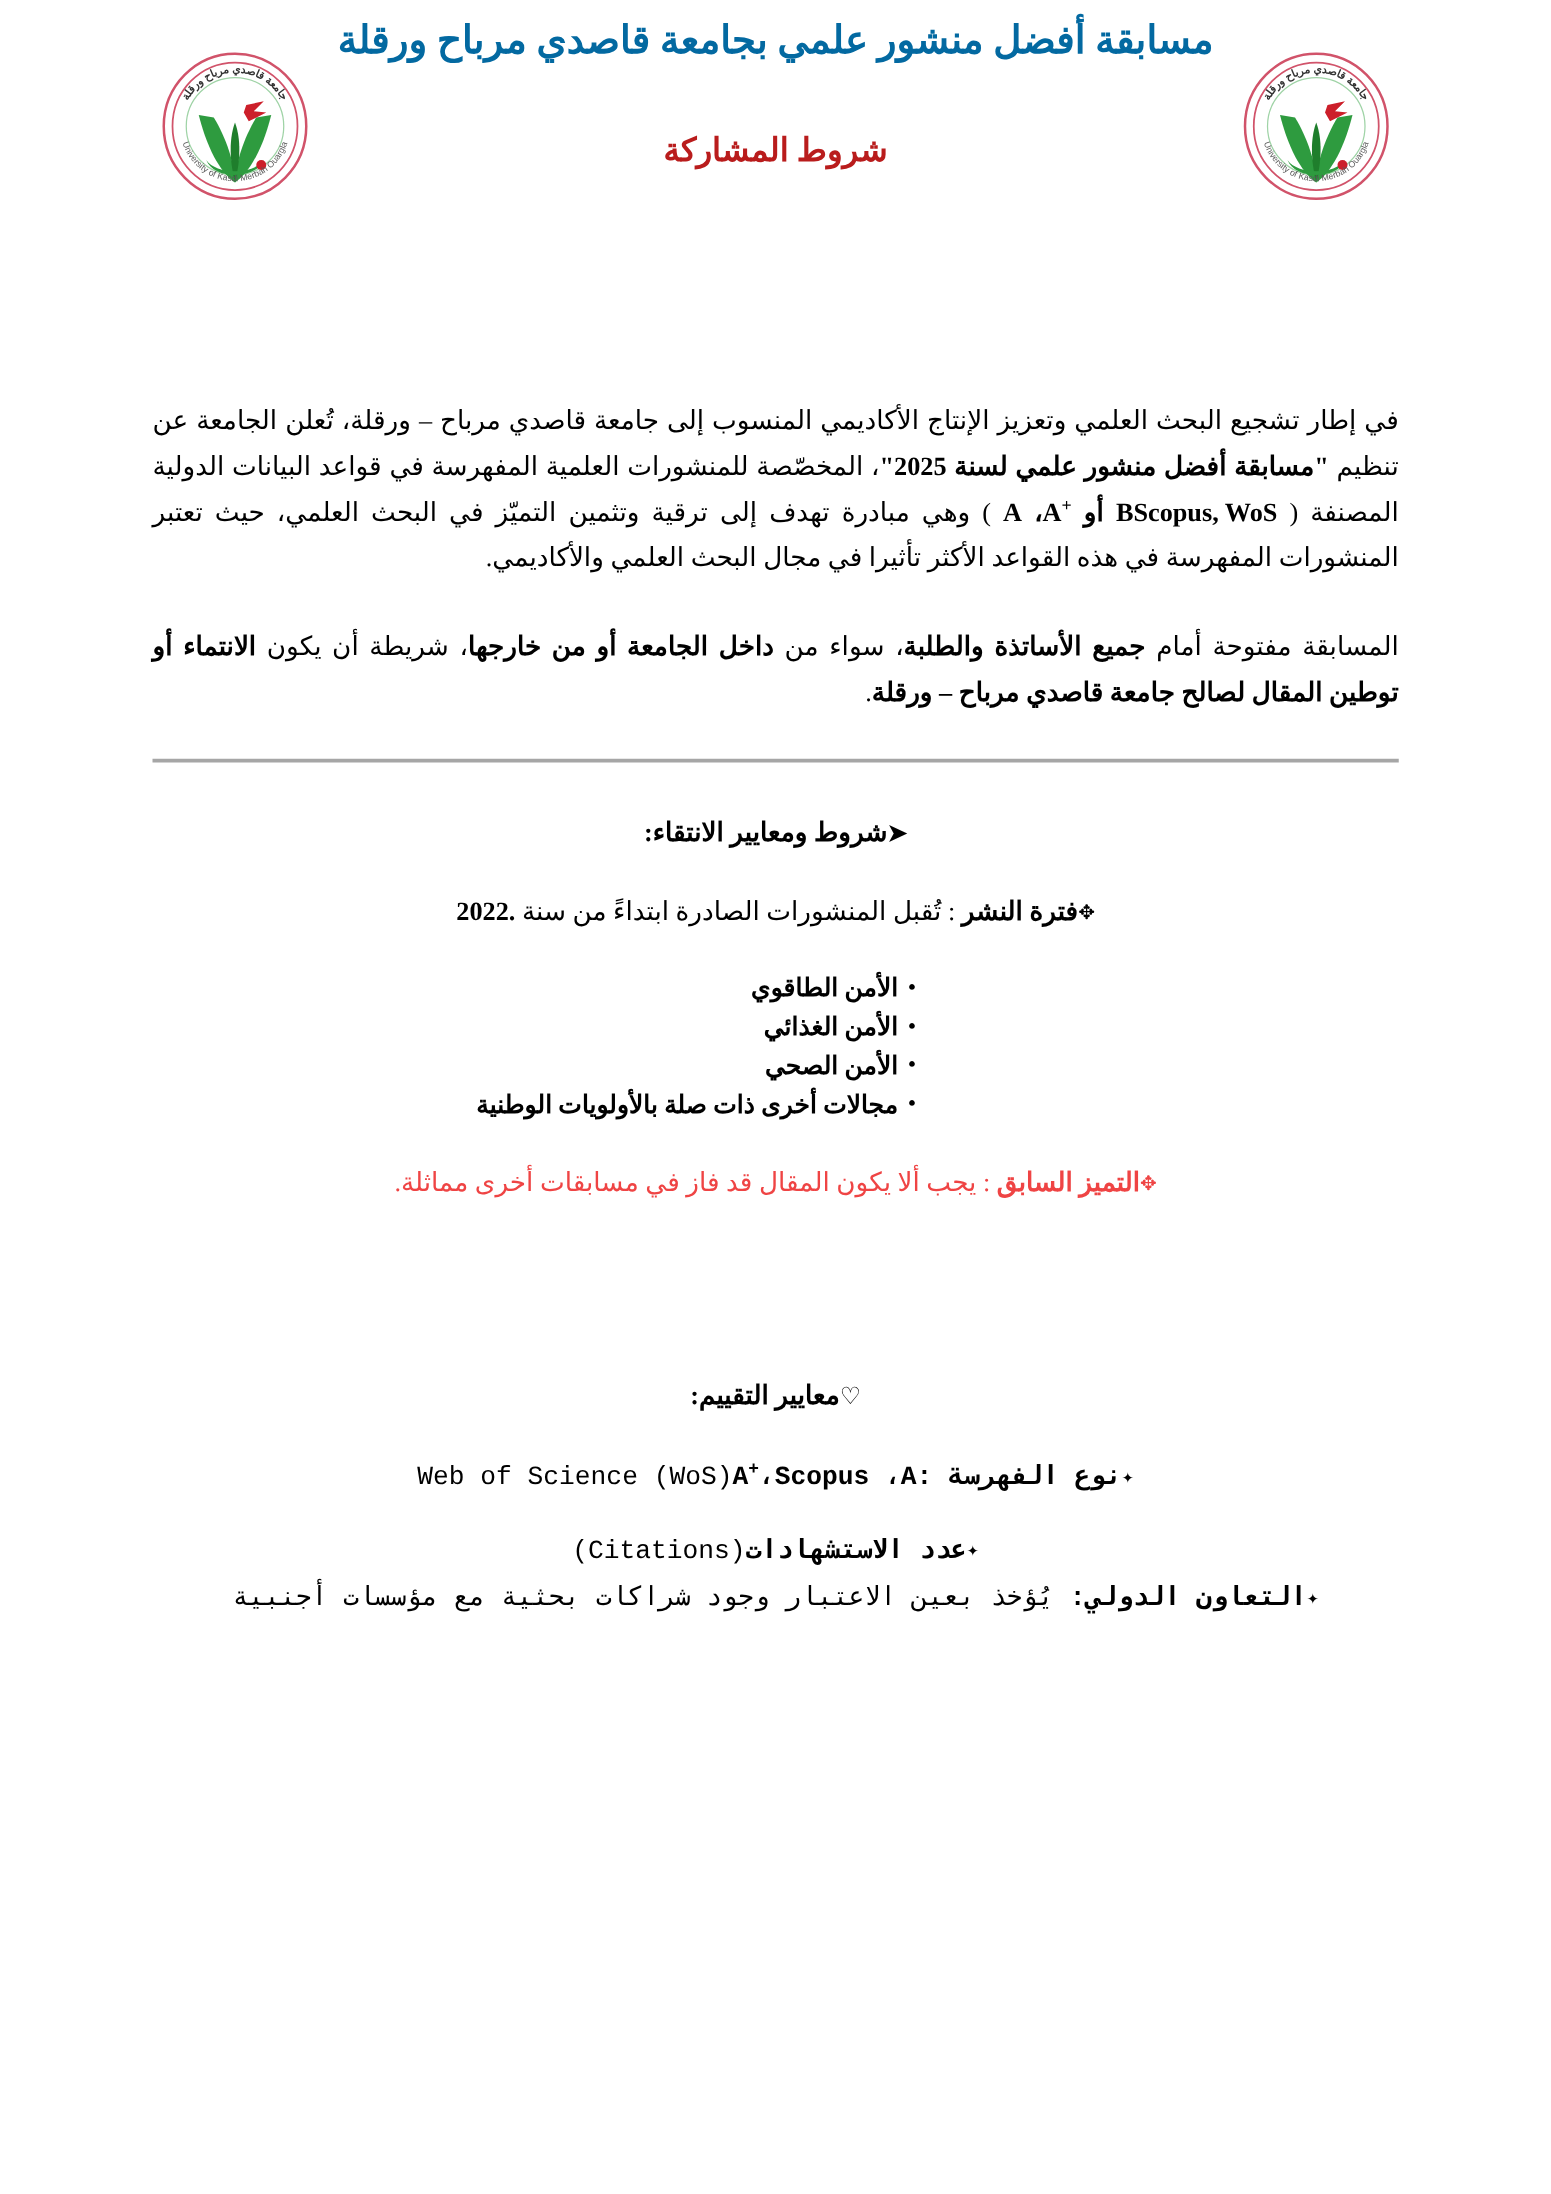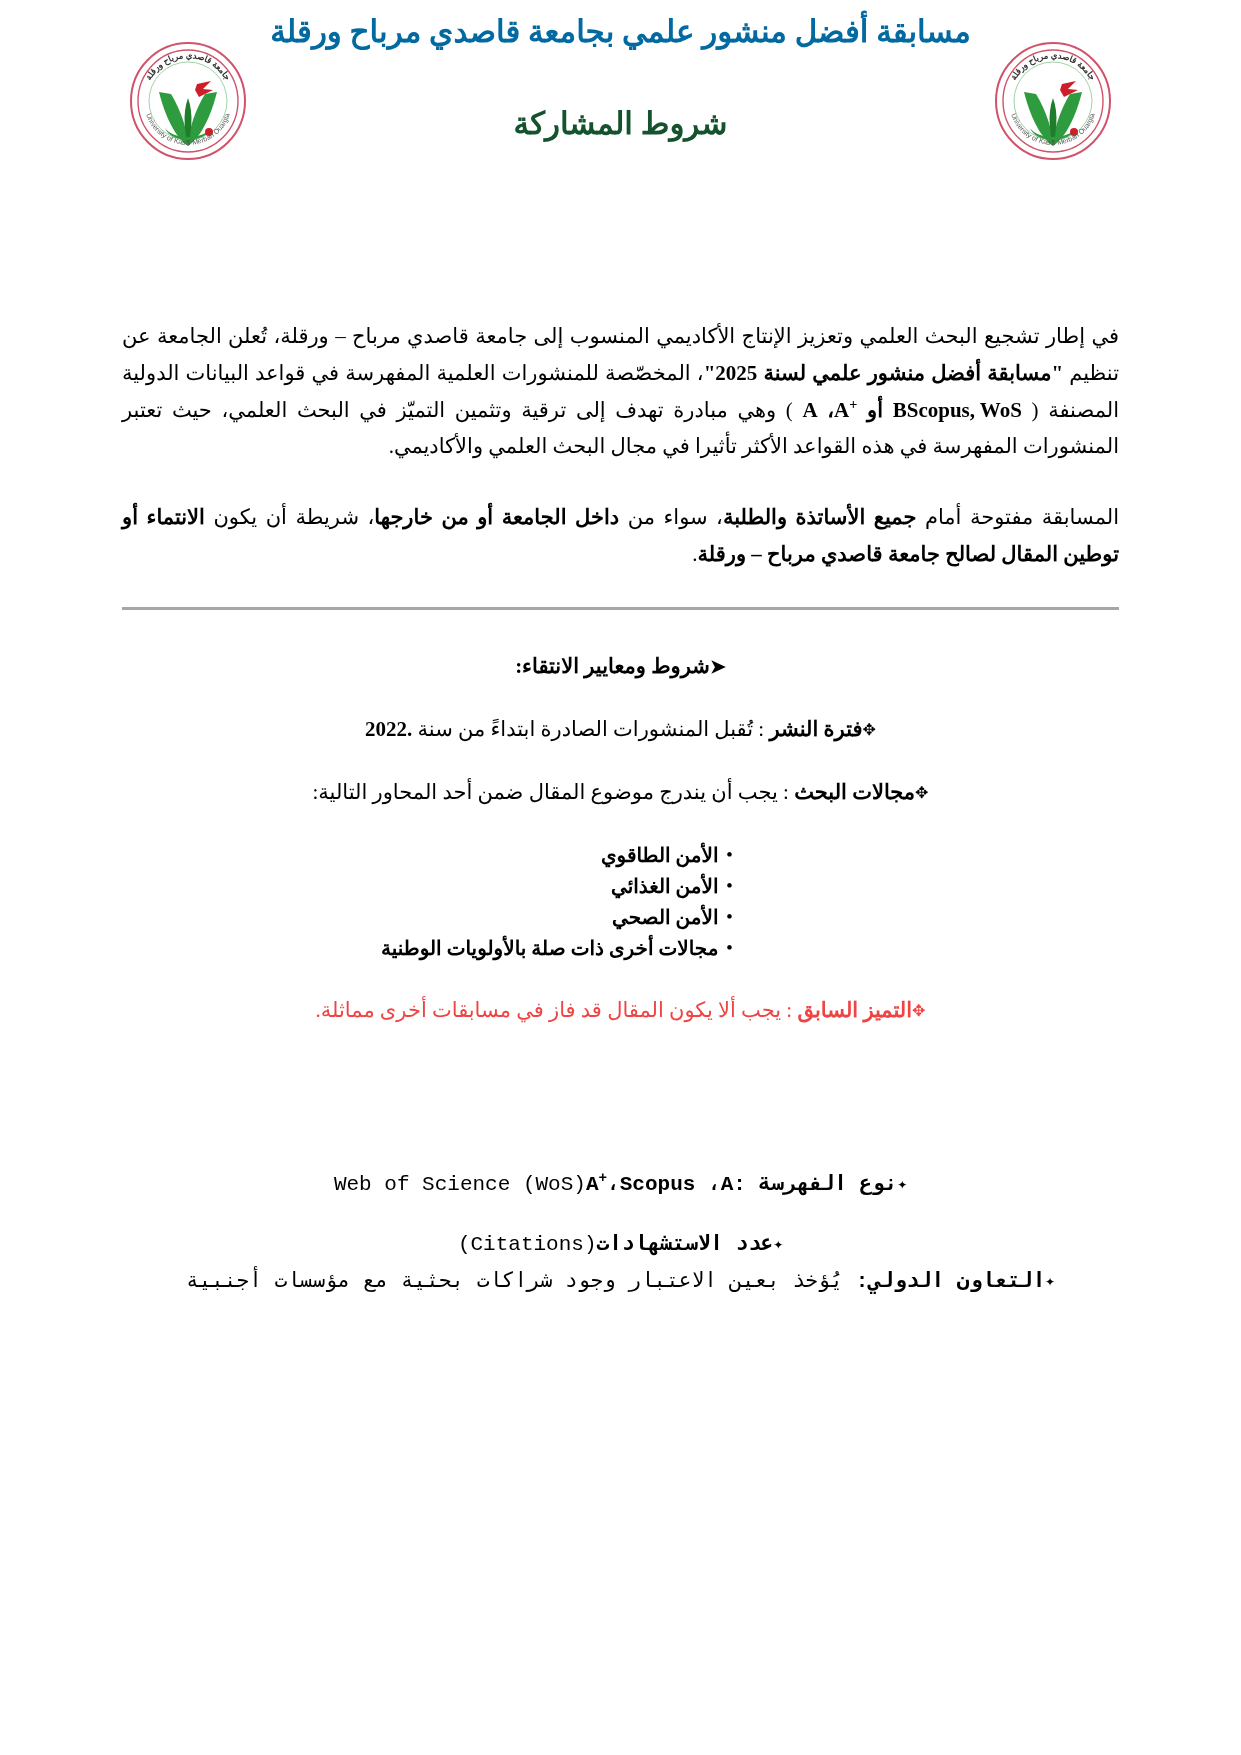--- a/index.html
+++ b/index.html
@@ -48,22 +48,22 @@
     font-weight: bold;
     font-size: 31px;
     line-height: 1.4;
     color: #0369a1;
     white-space: nowrap;
   }
   .doc-subtitle {
     margin-top: 52px;
     font-family: "Liberation Serif", "DejaVu Serif", serif;
     font-weight: bold;
-    font-size: 31px;
-    color: #14532d;
+    font-size: 26px;
+    color: #b91c1c;
   }
 
   
   .body-wrap {
     margin: 0 122px;
     padding-top: 118px;
   }
 
   .announce-line {
     text-align: center;
@@ -240,36 +240,36 @@
     <p class="para j"><span>في إطار تشجيع البحث العلمي وتعزيز الإنتاج الأكاديمي المنسوب إلى جامعة قاصدي مرباح – ورقلة، تُعلن الجامعة عن تنظيم </span><span class="b">"مسابقة أفضل منشور علمي لسنة 2025"</span><span>، المخصّصة للمنشورات العلمية المفهرسة في قواعد البيانات الدولية المصنفة ( </span><span class="b lat">Scopus, WoS</span><span class="b lat">B</span><span class="b"> أو </span><span class="b lat"><span>A</span><sup>+</sup></span><span class="b">، </span><span class="b lat">A</span><span> ) </span><span>وهي مبادرة تهدف إلى ترقية وتثمين التميّز في البحث العلمي، حيث تعتبر المنشورات المفهرسة في هذه القواعد الأكثر تأثيرا في مجال البحث العلمي والأكاديمي.</span></p>
 
     <p class="para j"><span>المسابقة مفتوحة أمام </span><span class="b">جميع الأساتذة والطلبة</span><span>، سواء من </span><span class="b">داخل الجامعة أو من خارجها</span><span>، شريطة أن يكون </span><span class="b">الانتماء أو توطين المقال لصالح جامعة قاصدي مرباح – ورقلة</span><span>.</span></p>
 
     <hr class="sep">
 
     <div class="sec-head"><span class="marker">➤</span><span>شروط ومعايير الانتقاء:</span></div>
 
     <div class="crit"><span class="marker">✥</span><span class="b">فترة النشر</span><span> : تُقبل المنشورات الصادرة ابتداءً من سنة </span><span class="b lat">2022.</span></div>
 
-    <div class="crit"><span class="marker">✥</span><span class="b">مجالات البحث</span><span> : يجب أن يندرج موضوع المقال ضمن أحد المحاور التالية:</span></div>
 
     <div class="fields-inner">
       <ul class="fields">
         <li><span class="bullet">•</span><span>الأمن الطاقوي</span></li>
         <li><span class="bullet">•</span><span>الأمن الغذائي</span></li>
         <li><span class="bullet">•</span><span>الأمن الصحي</span></li>
         <li><span class="bullet">•</span><span>مجالات أخرى ذات صلة بالأولويات الوطنية</span></li>
       </ul>
     </div>
 
 
     <div class="crit red"><span class="marker">✥</span><span class="b">التميز السابق</span><span> : يجب ألا يكون المقال قد فاز في مسابقات أخرى مماثلة.</span></div>
 
     <div class="spacer-lg"></div>
 
+    <div class="eval-head"><span class="marker">♡</span><span>معايير التقييم:</span></div>
 
     <div class="eval-row"><span class="marker">✦</span><span class="b">نوع الفهرسة :</span><span class="b lat">A</span><span class="b">، Scopus،</span><span class="b lat"><span>A</span><sup>+</sup></span><span class="lat">Web of Science (WoS)</span></div>
 
     <div class="eval-row tight"><span class="marker">✦</span><span class="b">عدد الاستشهادات</span><span class="lat">(Citations)</span></div>
 
     <div class="eval-row"><span class="marker">✦</span><span class="b">التعاون الدولي:</span><span> يُؤخذ بعين الاعتبار وجود شراكات بحثية مع مؤسسات أجنبية</span></div>
 
   </div>
 </div>
 

